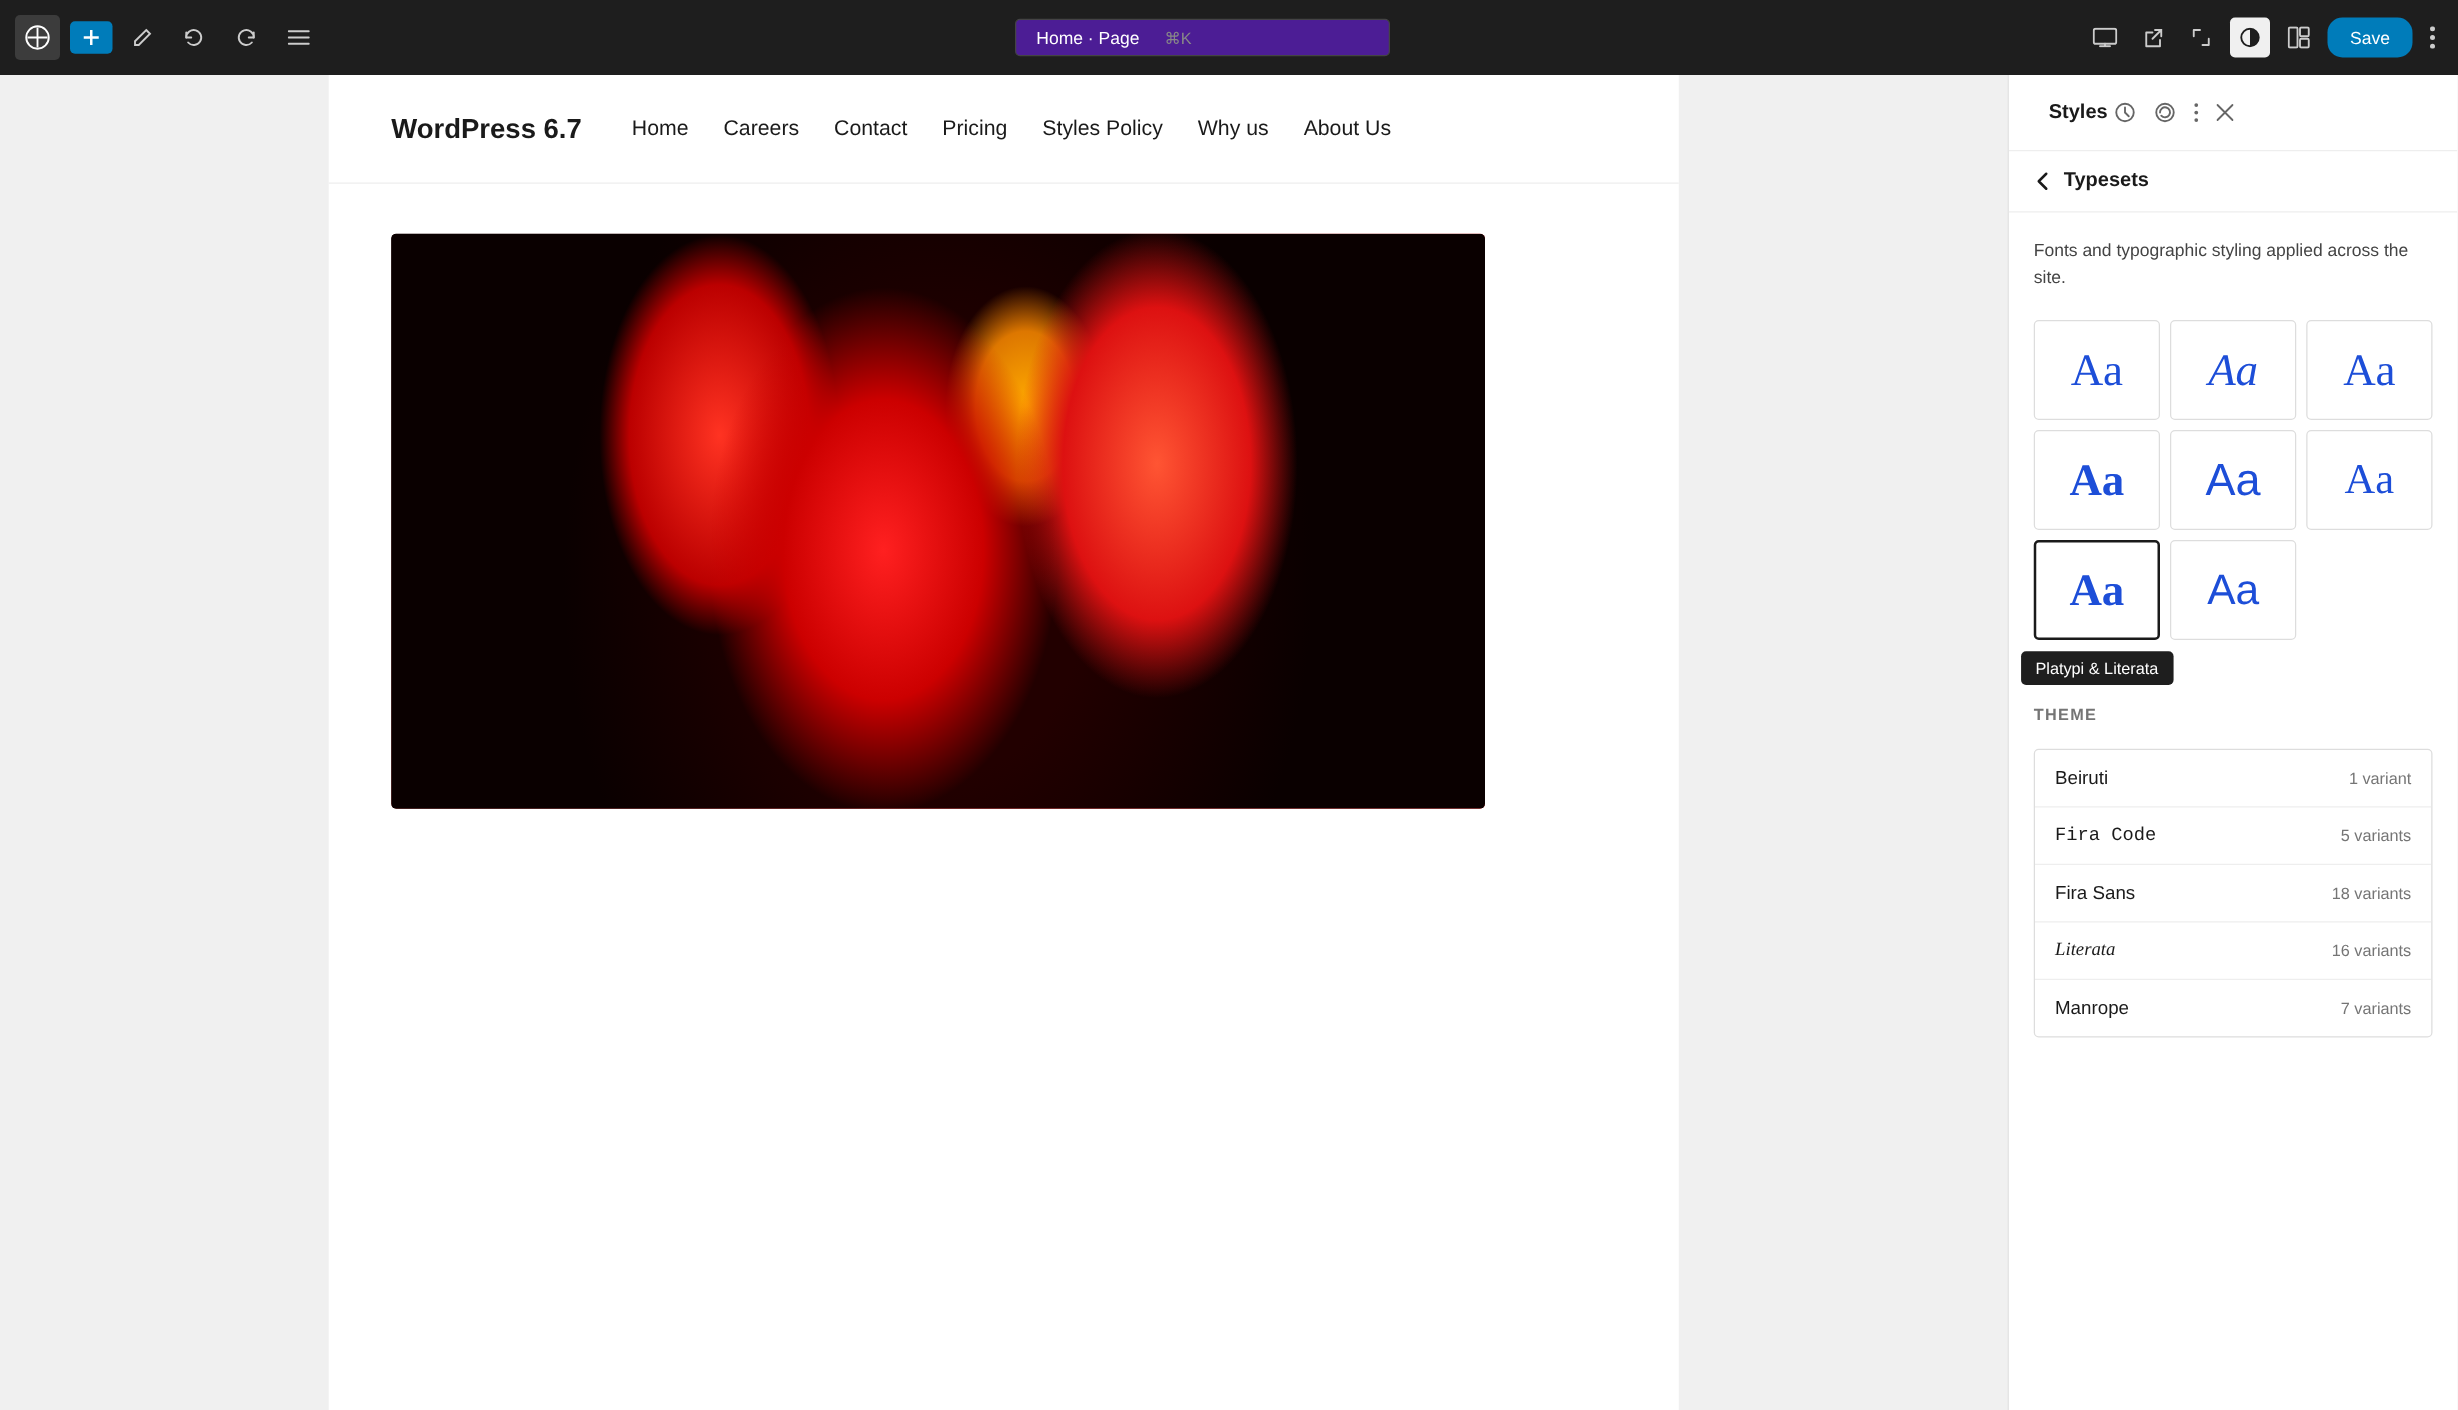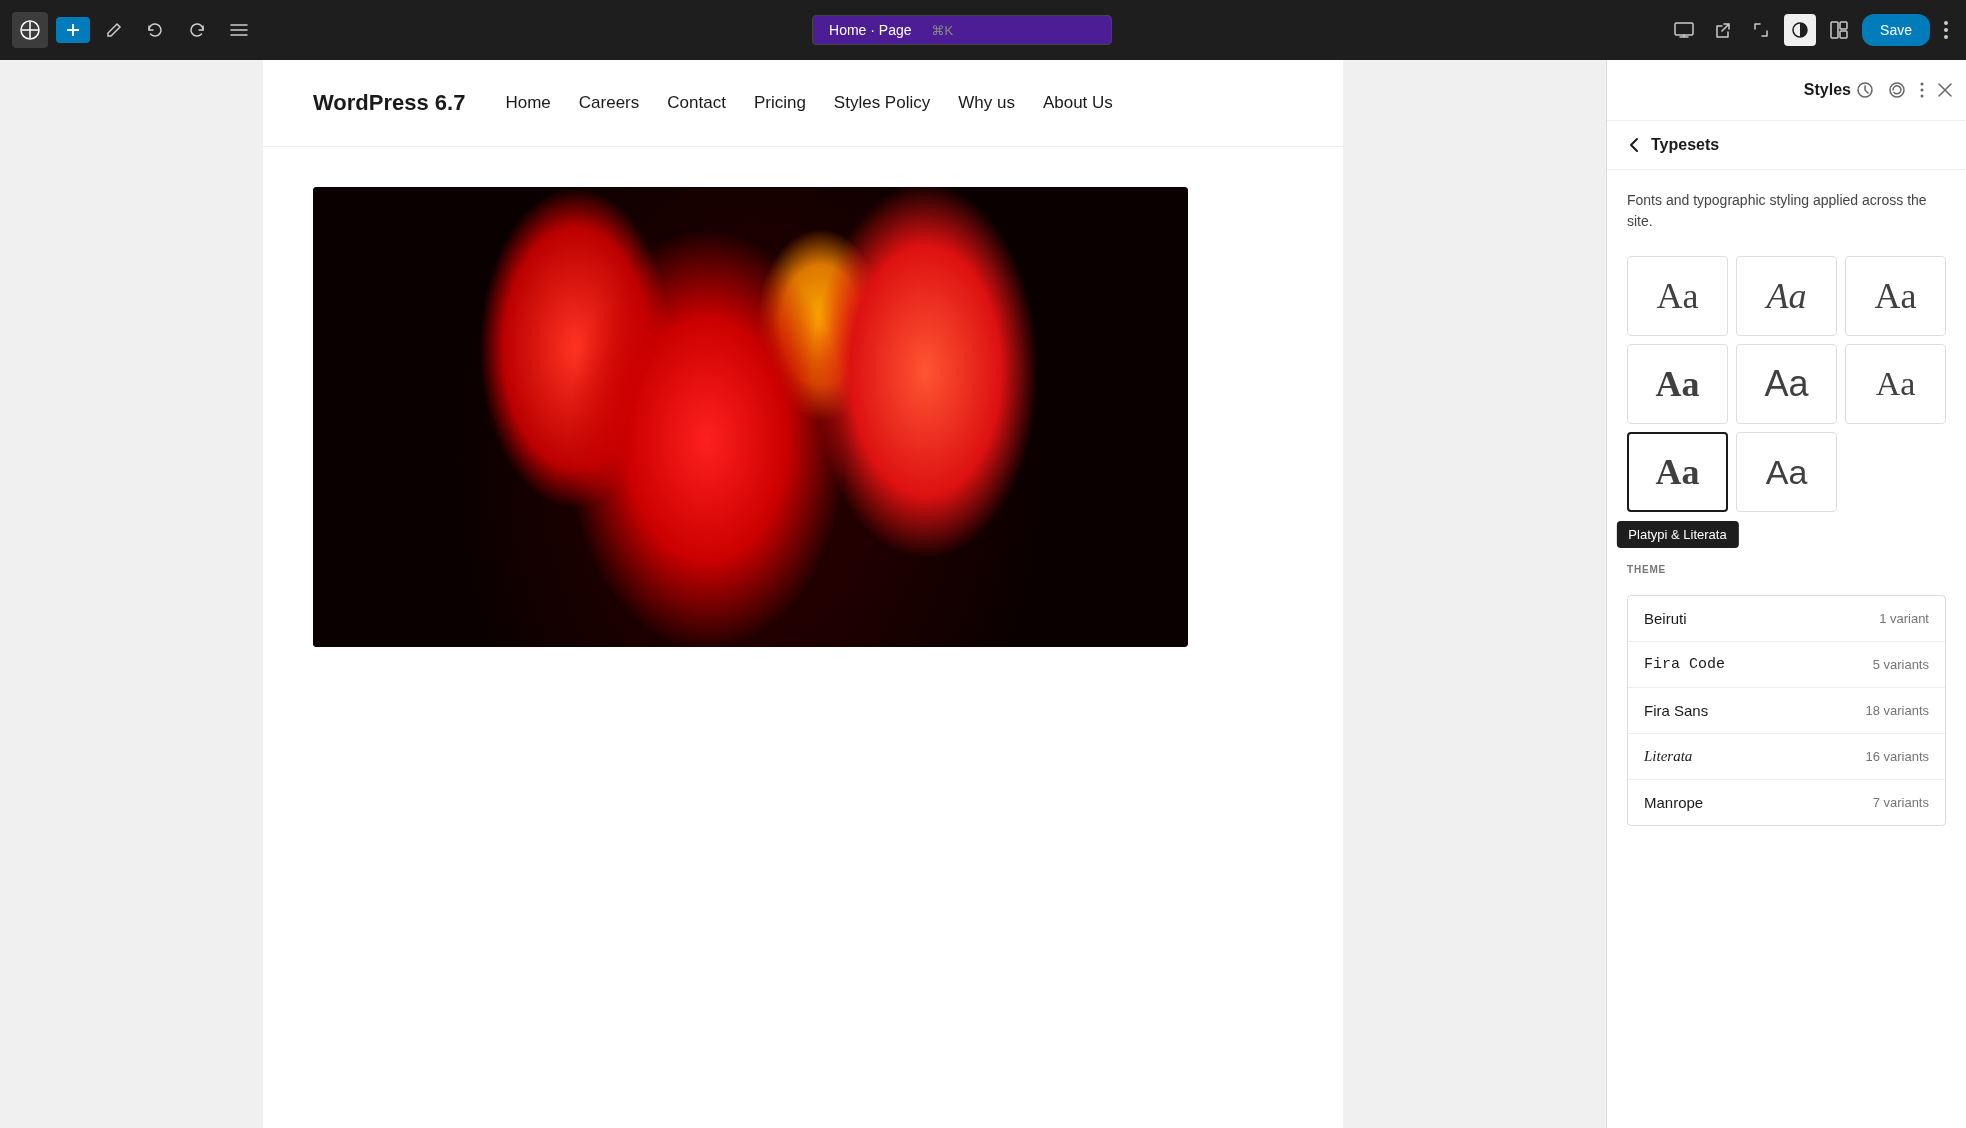--- a/index.html
+++ b/index.html
@@ -172,22 +172,22 @@
       border-left: 1px solid #ddd;
       display: flex;
       flex-direction: column;
       overflow: hidden;
       flex-shrink: 0;
     }
 
     .panel-header {
       display: flex;
       align-items: center;
-      justify-content: flex-end;
-      padding: 16px 9px;
+      justify-content: flex-start;
+      padding: 16px 32px;
       border-bottom: 1px solid #eee;
     }
     .panel-title {
       font-size: 16px;
       font-weight: 600;
       color: #1a1a1a;
     }
     .panel-header-icons {
       display: flex;
       align-items: center;
@@ -254,21 +254,21 @@
       align-items: center;
       justify-content: center;
       cursor: pointer;
       position: relative;
     }
     .typeset-cell.selected {
       border: 2px solid #1a1a1a;
     }
     .typeset-cell .aa-text {
       font-size: 36px;
-      color: #404040;
+      color: #1d4ed8;
     }
     
     .typeset-cell:nth-child(1) .aa-text { font-family: 'Times New Roman', serif; font-weight: normal; }
     .typeset-cell:nth-child(2) .aa-text { font-family: Georgia, serif; font-weight: normal; font-style: italic; }
     .typeset-cell:nth-child(3) .aa-text { font-family: 'Times New Roman', serif; font-weight: 300; }
     .typeset-cell:nth-child(4) .aa-text { font-family: Georgia, serif; font-weight: 600; }
     .typeset-cell:nth-child(5) .aa-text { font-family: Arial, sans-serif; font-weight: normal; }
     .typeset-cell:nth-child(6) .aa-text { font-family: 'Times New Roman', serif; font-size: 34px; }
     .typeset-cell:nth-child(7) .aa-text { font-family: 'Palatino Linotype', serif; font-weight: 700; }
     .typeset-cell:nth-child(8) .aa-text { font-family: Arial, sans-serif; font-size: 34px; font-weight: normal; }
@@ -286,21 +286,21 @@
       color: white;
       font-size: 13px;
       padding: 6px 12px;
       border-radius: 4px;
       white-space: nowrap;
       z-index: 50;
     }
 
     
     .theme-label {
-      font-size: 10px;
+      font-size: 13px;
       font-weight: 600;
       letter-spacing: 0.08em;
       color: #757575;
       text-transform: uppercase;
       margin-bottom: 12px;
       padding-bottom: 8px;
     }
 
     .font-list {
       border: 1px solid #ddd;

